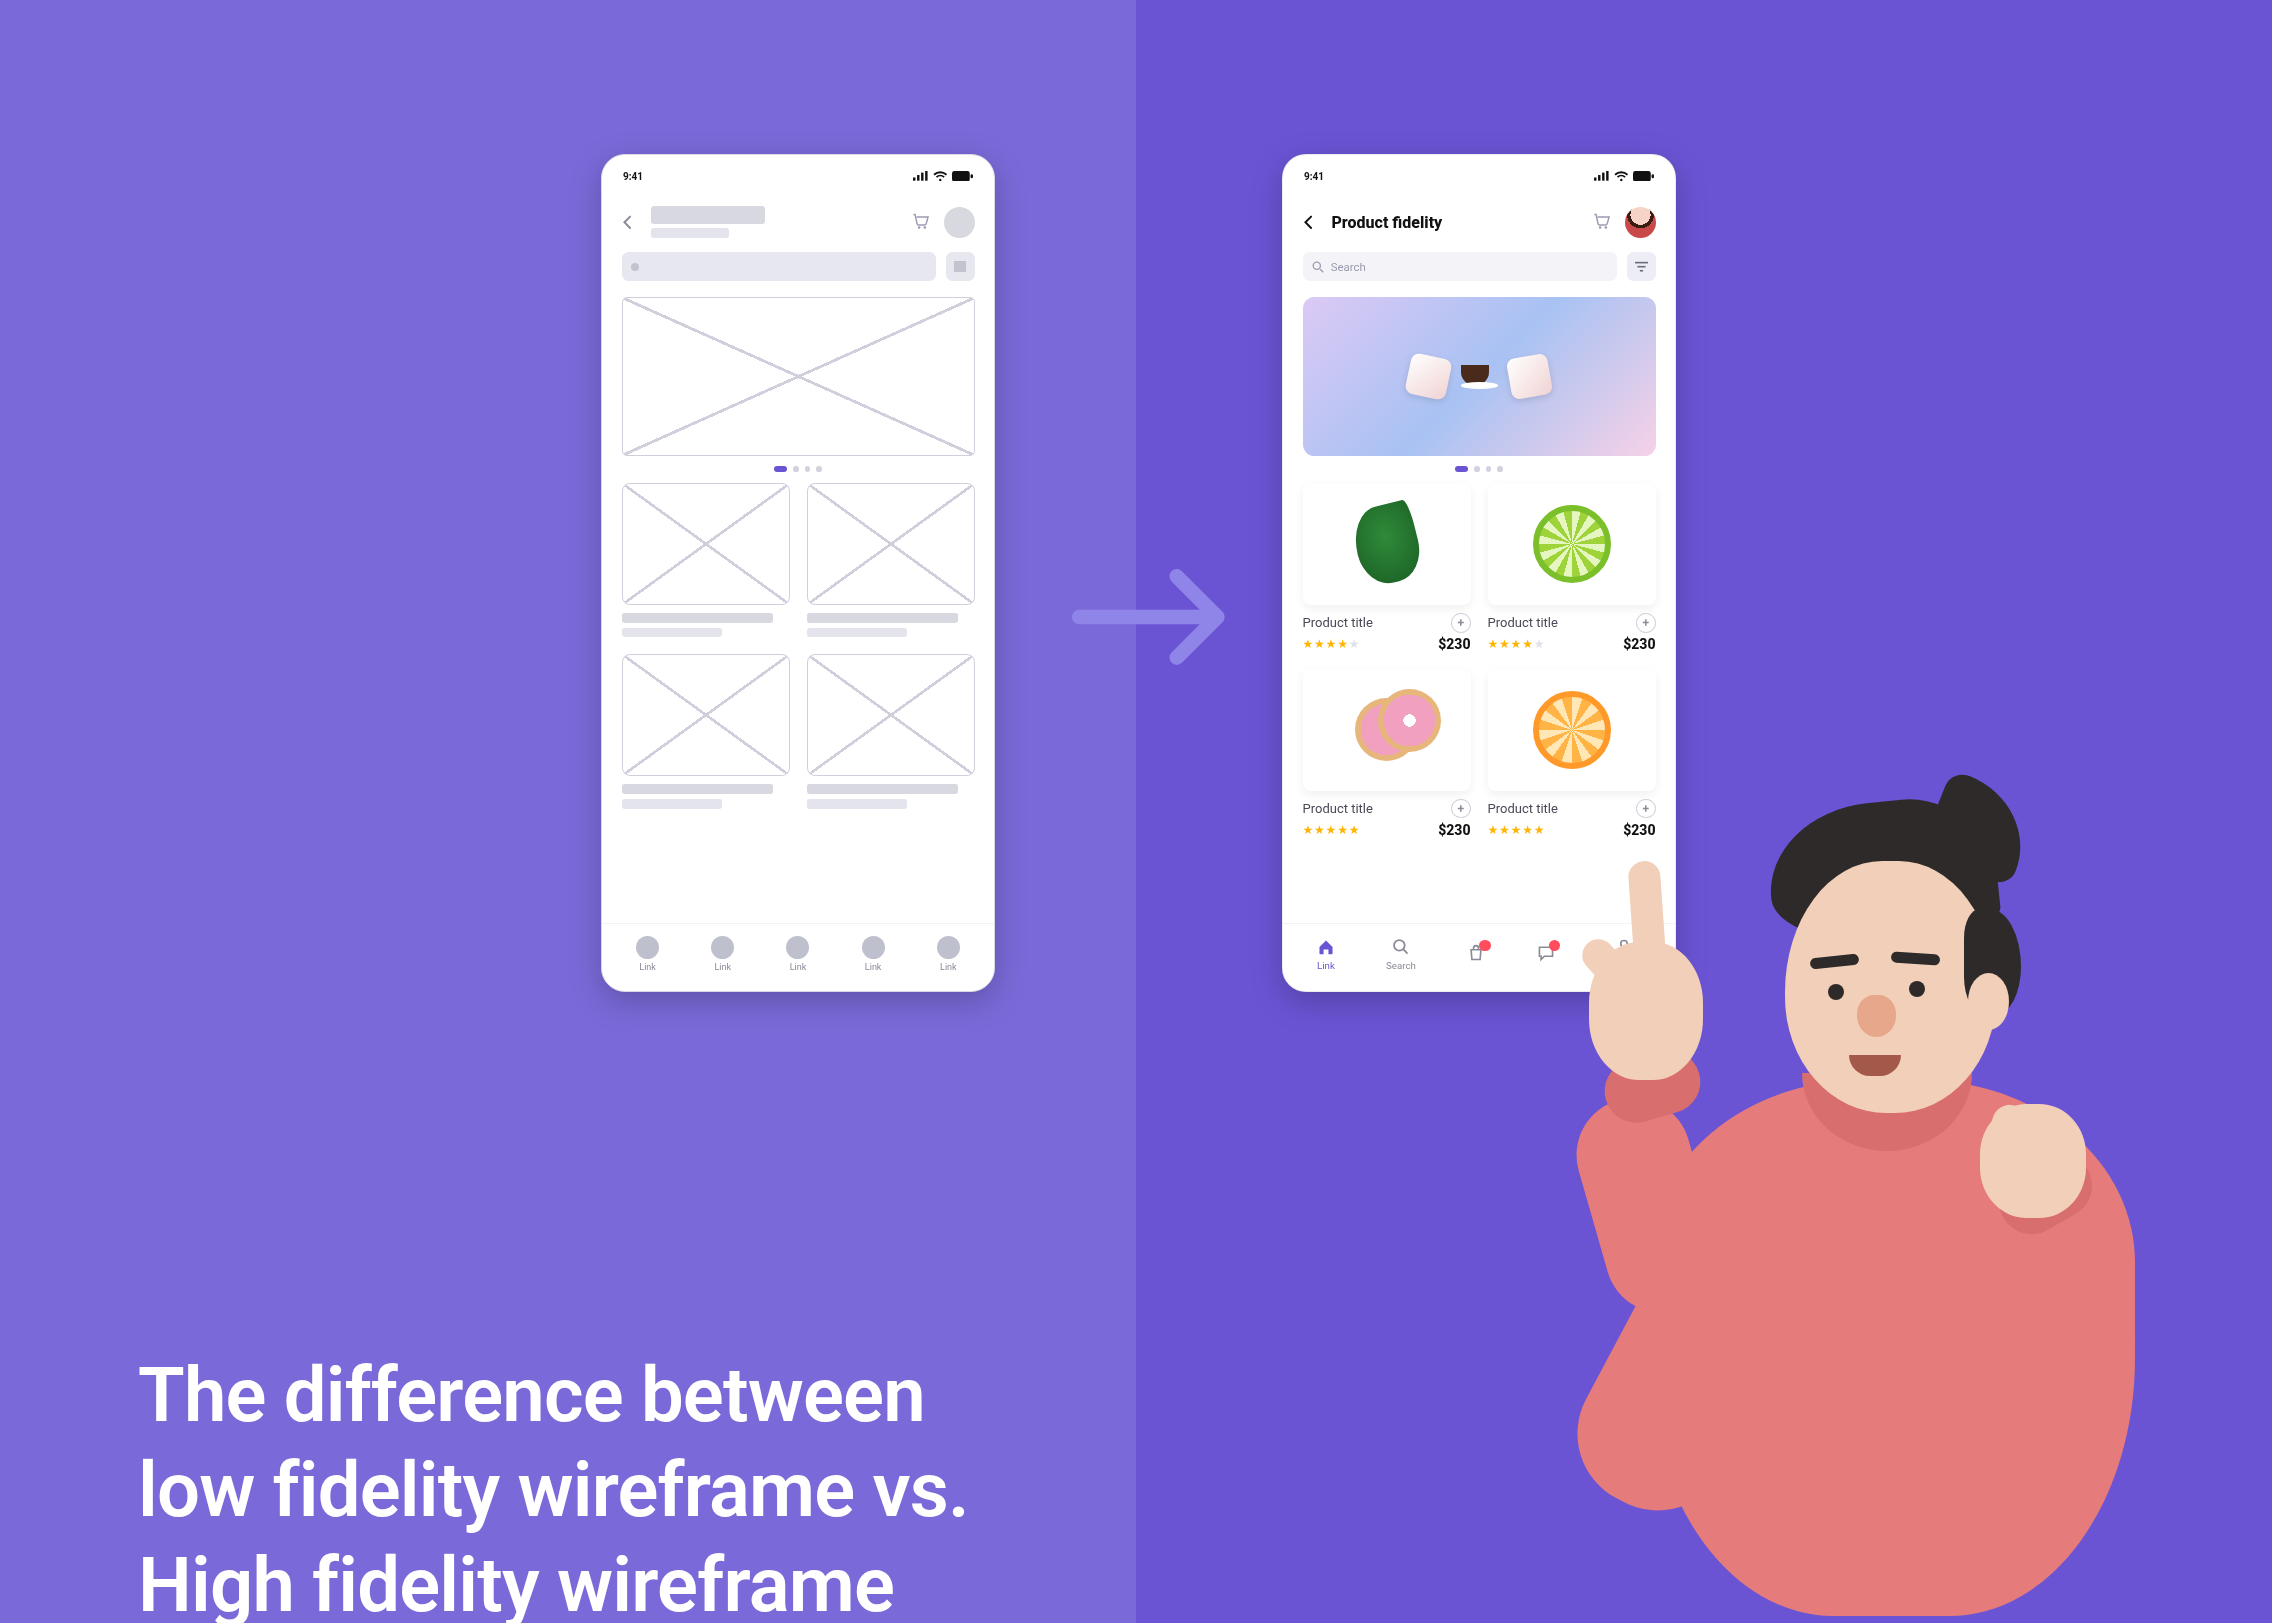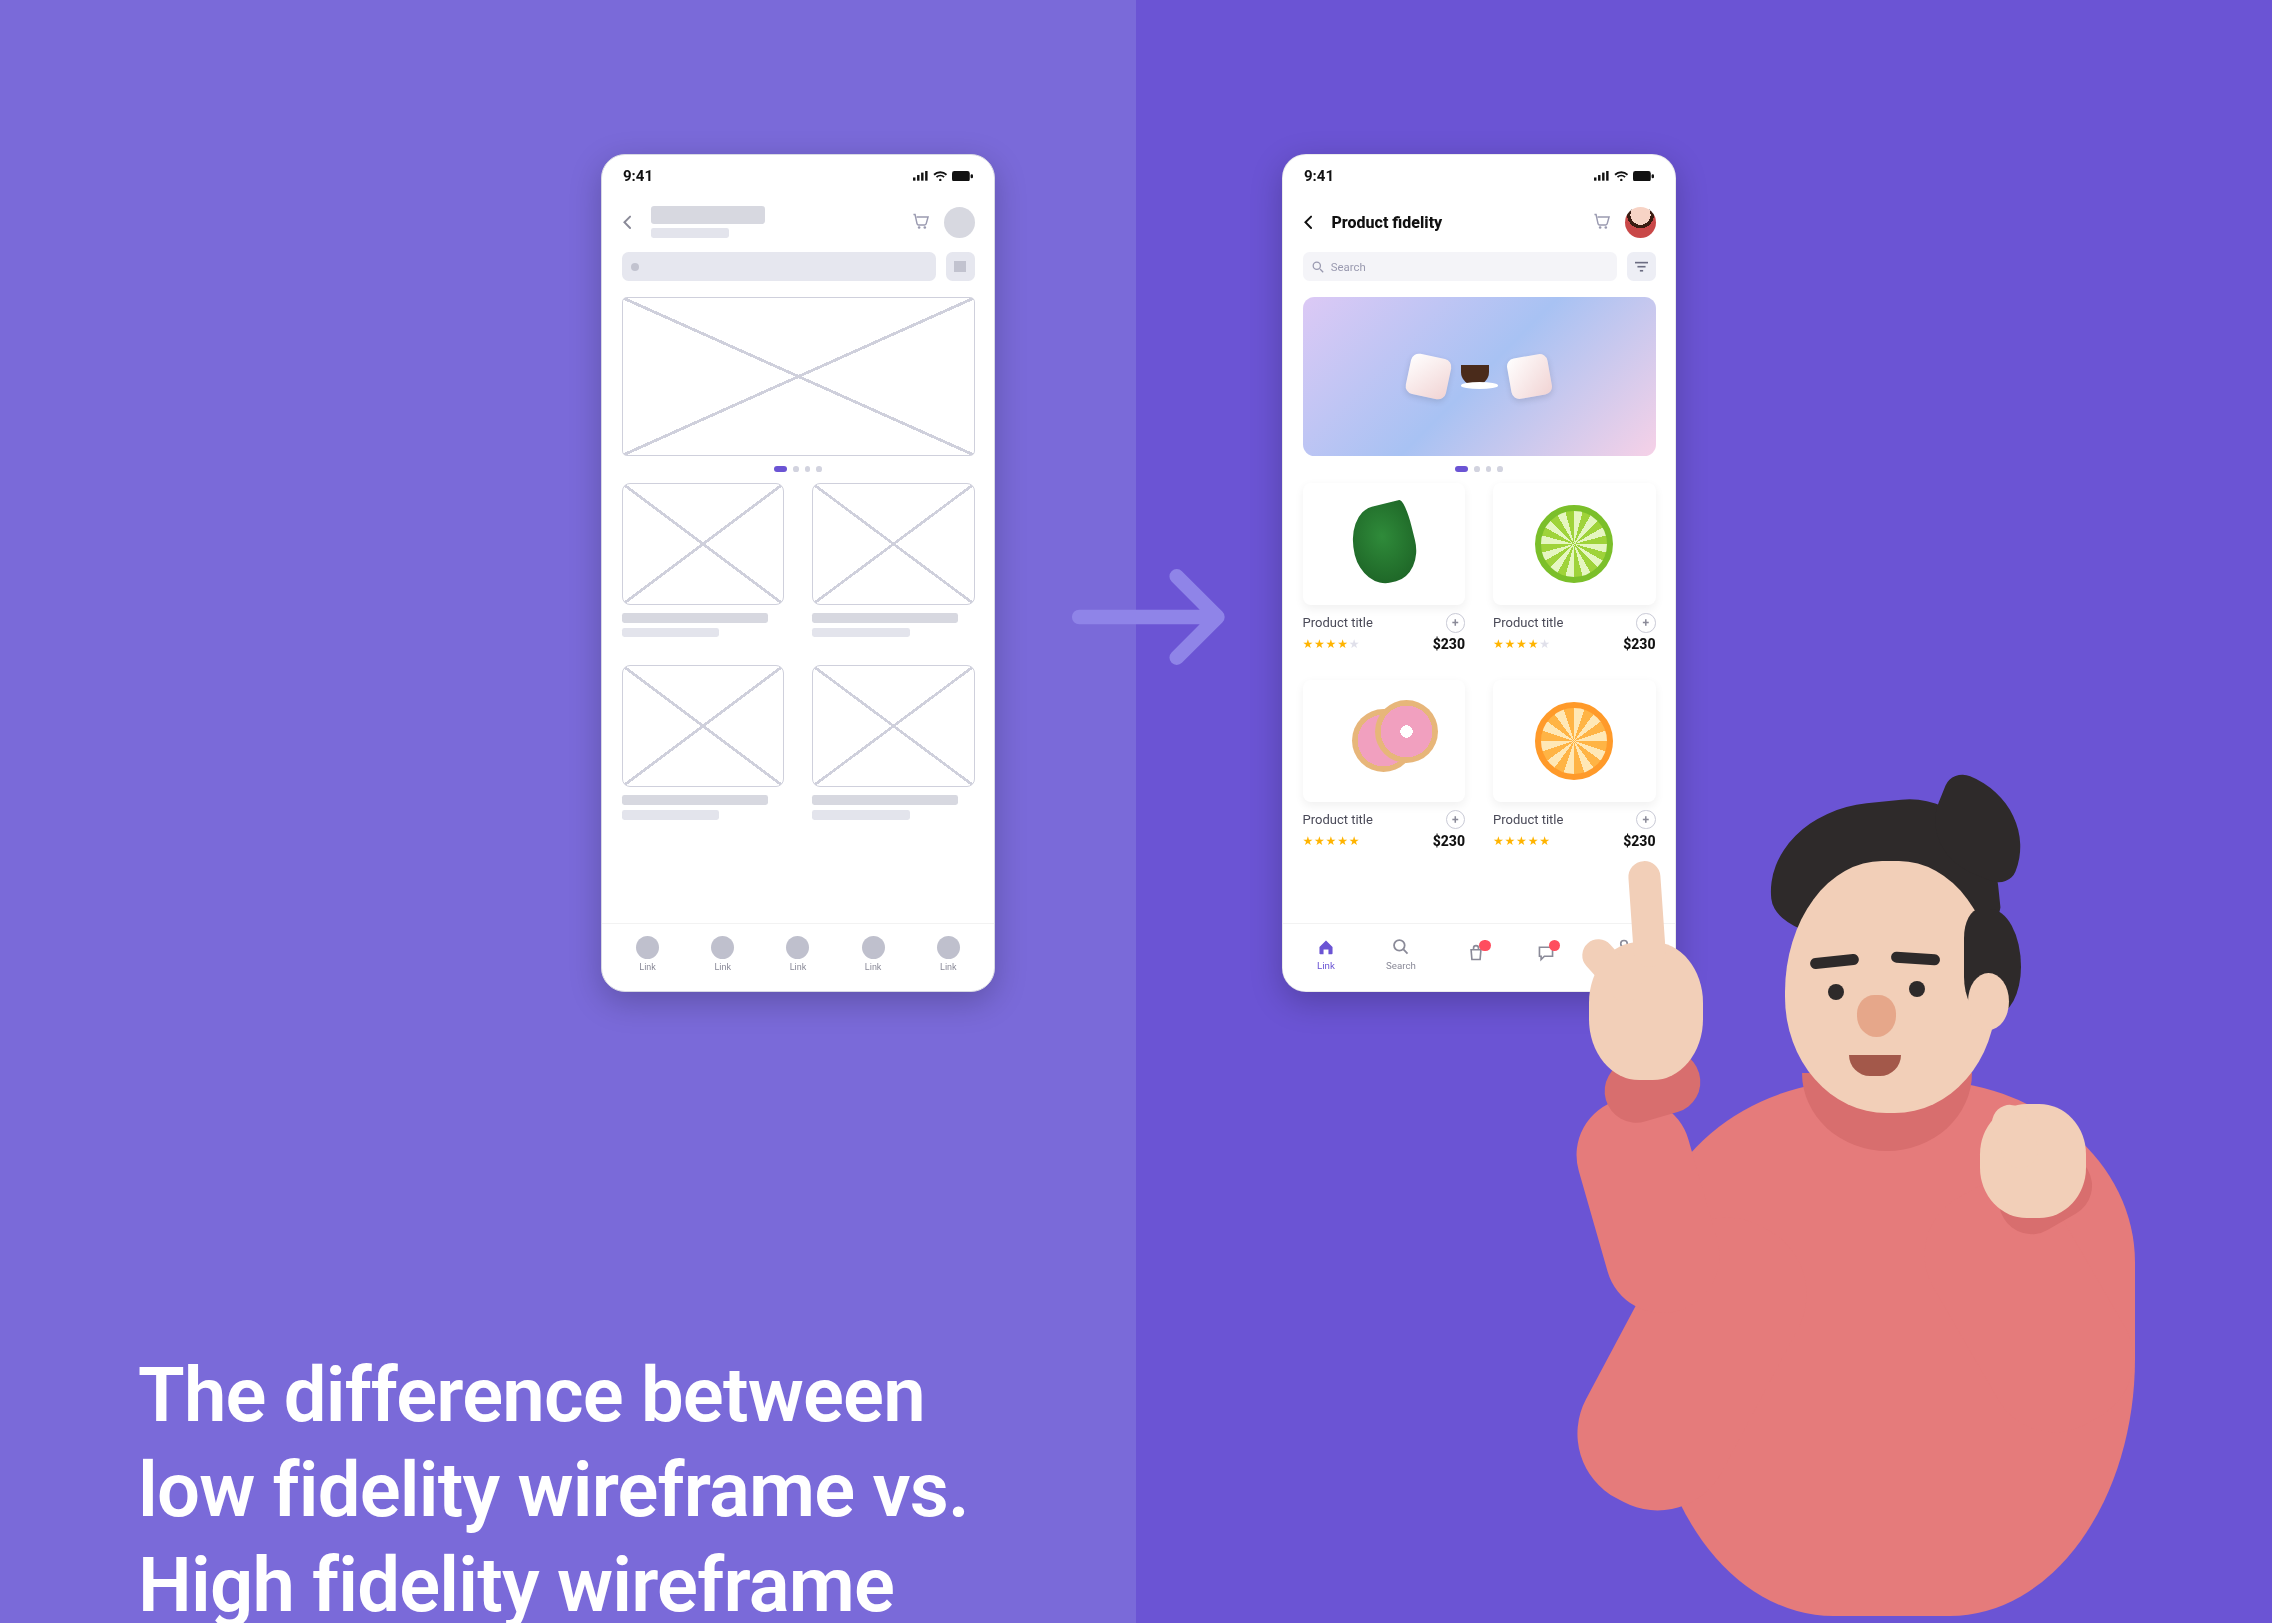--- a/index.html
+++ b/index.html
@@ -3,21 +3,21 @@
 <meta charset="utf-8">
 <style>
 *{margin:0;padding:0;box-sizing:border-box;font-family:-apple-system,BlinkMacSystemFont,"Segoe UI",Roboto,sans-serif}
 body{width:2273px;height:1623px;position:relative;overflow:hidden}
 .bg-left{position:absolute;left:0;top:0;width:1136px;height:1623px;background:#7a6ad9}
 .bg-right{position:absolute;left:1136px;top:0;width:1136px;height:1623px;background:#6b54d4}
 .headline{position:absolute;left:138px;top:1348px;font-size:76px;font-weight:600;color:#fff;line-height:1.25;letter-spacing:-0.8px}
 .phone{position:absolute;width:394px;height:838px;background:#fff;border-radius:24px;border:0.8px solid rgba(0,0,0,0.08);overflow:hidden;box-shadow:0 9.7px 32px rgba(0,0,0,.22)}
 .phone-lofi{left:601px;top:154px;border:1.6px solid #d8d9e3}
 .phone-hifi{left:1282px;top:154px}
-.statusbar{height:42px;display:flex;align-items:center;justify-content:space-between;padding:0 21px;font-size:15px;font-weight:700;color:#111}
+.statusbar{height:42px;display:flex;align-items:center;justify-content:space-between;padding:0 21px;font-size:10px;font-weight:700;color:#111}
 .status-icons{display:flex;gap:4.9px;align-items:center}
 .sig-icon,.wifi-icon,.batt-icon{display:inline-block}
 .header{height:50px;display:flex;align-items:center;padding:0 19.5px;gap:13px}
 .back-chev{width:16px;height:16px;color:#8a8a98;display:flex;align-items:center}
 .title-block{flex:1}
 .title-lofi{width:114px;height:18px;background:#d7d8e0;border-radius:3.2px}
 .subtitle-lofi{margin-top:4px;width:78px;height:9.7px;background:#e3e4ec;border-radius:2.4px}
 .hifi-title{font-size:16px;font-weight:800;color:#111}
 .cart-icon{color:#9a9ab0}
 .avatar-lofi{width:31px;height:31px;border-radius:50%;background:#d7d8e0}
@@ -34,21 +34,21 @@
 .filter-btn.hifi{background:#edeef5;color:#6b6c82}
 .hero{margin:11.4px 19.5px 0;height:159px;position:relative}
 .hero.lofi{border:1.6px solid #cfd0dc;border-radius:4.9px;background:linear-gradient(to top right,transparent 49.5%,#cfd0dc 49.5%,#cfd0dc 50.5%,transparent 50.5%),linear-gradient(to top left,transparent 49.5%,#cfd0dc 49.5%,#cfd0dc 50.5%,transparent 50.5%)}
 .hero.hifi{border-radius:11.4px;background:linear-gradient(135deg,#dcc9f5 0%,#a8c2f3 50%,#f6d1e7 100%);display:flex;align-items:center;justify-content:center;gap:11.4px}
 .cube{width:41px;height:41px;border-radius:8px;background:linear-gradient(135deg,#fff 0%,#f1d3d3 100%);box-shadow:0 2.4px 6.5px rgba(0,0,0,.12);transform:rotate(12deg)}
 .cup{width:28px;height:19.5px;background:#4a2b1b;border-radius:0 0 13px 13px}
 .saucer{width:37px;height:6.5px;background:#fff;border-radius:50%;margin-top:-2.4px}
 .dots{margin:9.7px auto 0;display:flex;gap:5.7px;justify-content:center}
 .dot{width:5.7px;height:5.7px;border-radius:50%;background:#d2d3df}
 .dot.active{background:#6b54d4;width:13px;border-radius:3.2px}
-.grid{margin:11.4px 19.5px 0;display:grid;grid-template-columns:1fr 1fr;gap:28px}
+.grid{margin:11.4px 19.5px 0;display:grid;grid-template-columns:1fr 1fr;gap:17px}
 .card{display:flex;flex-direction:column}
 .card-img{height:122px;border-radius:8px}
 .card-img.lofi{border:1.6px solid #cfd0dc;background:linear-gradient(to top right,transparent 49.3%,#cfd0dc 49.3%,#cfd0dc 50.7%,transparent 50.7%),linear-gradient(to top left,transparent 49.3%,#cfd0dc 49.3%,#cfd0dc 50.7%,transparent 50.7%)}
 .card-img.hifi{background:#fff;box-shadow:0 3.2px 9.7px rgba(0,0,0,.06);display:flex;align-items:center;justify-content:center}
 .leaf{width:62px;height:78px;background:radial-gradient(ellipse 60% 60% at 50% 40%,#2f8b3a 0%,#1f6828 100%);border-radius:50% 10% 50% 50%/60% 40% 50% 50%;transform:rotate(-14deg)}
 .lime{width:78px;height:78px;border-radius:50%;background:repeating-conic-gradient(#e5f6c1 0 15deg,#9fd33a 15deg 30deg);border:6.5px solid #7bbf2a}
 .donut{width:63px;height:63px;border-radius:50%;background:radial-gradient(circle,#fff 0 14%,#f1a0bf 14% 58%,#e7b67a 58% 100%)}
 .donut2{position:relative}
 .donut2::after{content:'';position:absolute;width:63px;height:63px;border-radius:50%;background:radial-gradient(circle,#fff 0 14%,#f1a0bf 14% 58%,#e7b67a 58% 100%);left:23px;top:-9.7px}
 .orange{width:78px;height:78px;border-radius:50%;background:repeating-conic-gradient(#ffe8b6 0 18deg,#ffb445 18deg 36deg);border:6.5px solid #ff9a2a}

